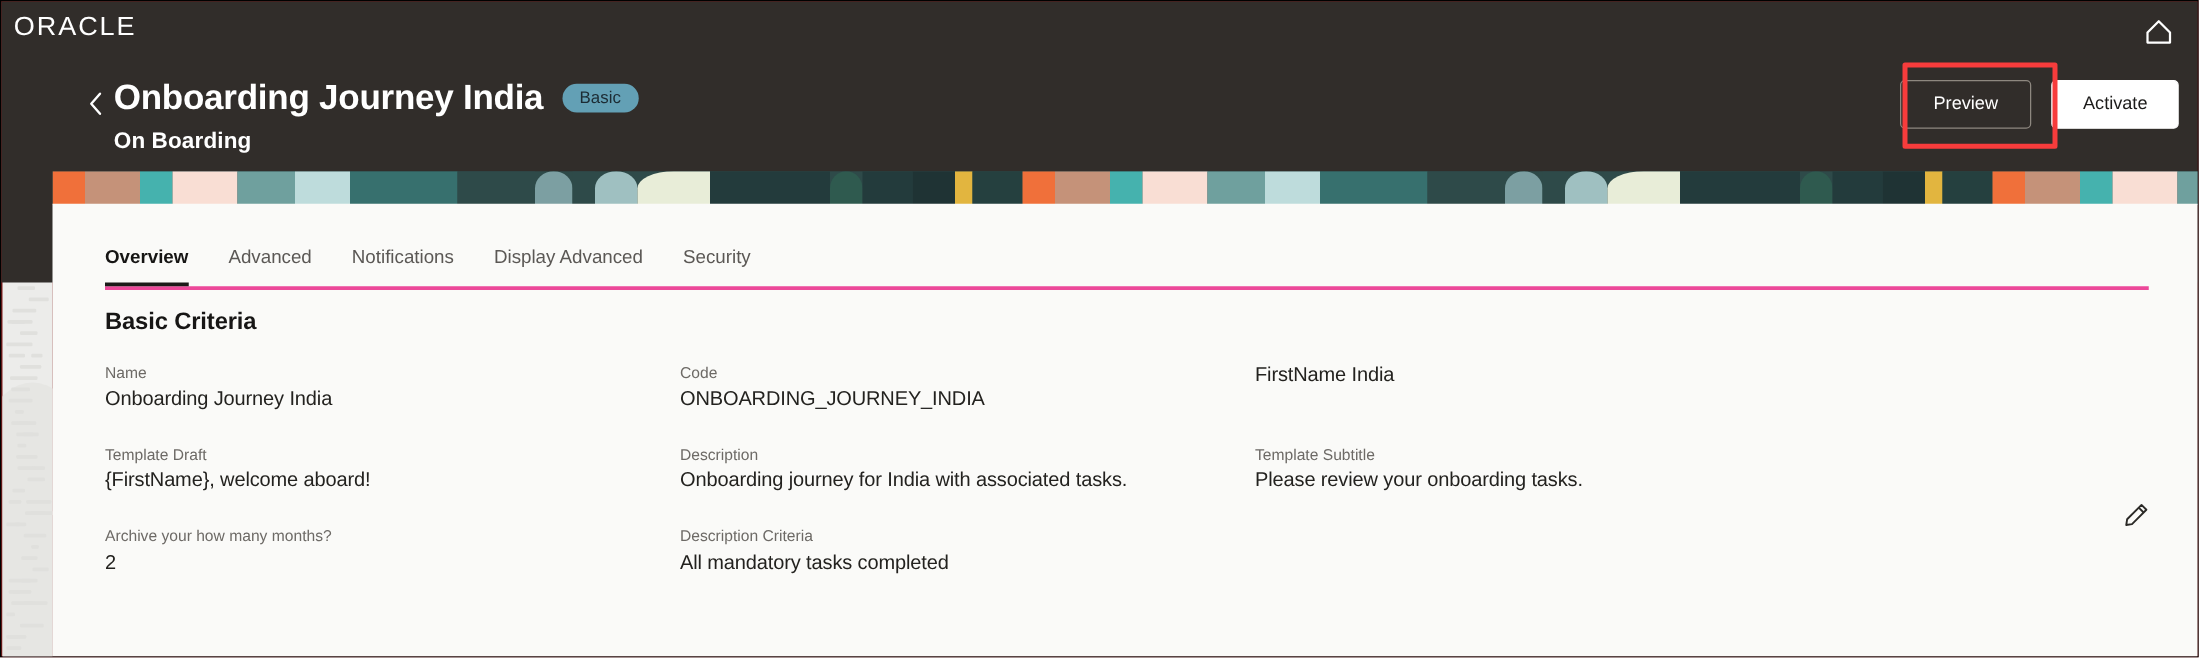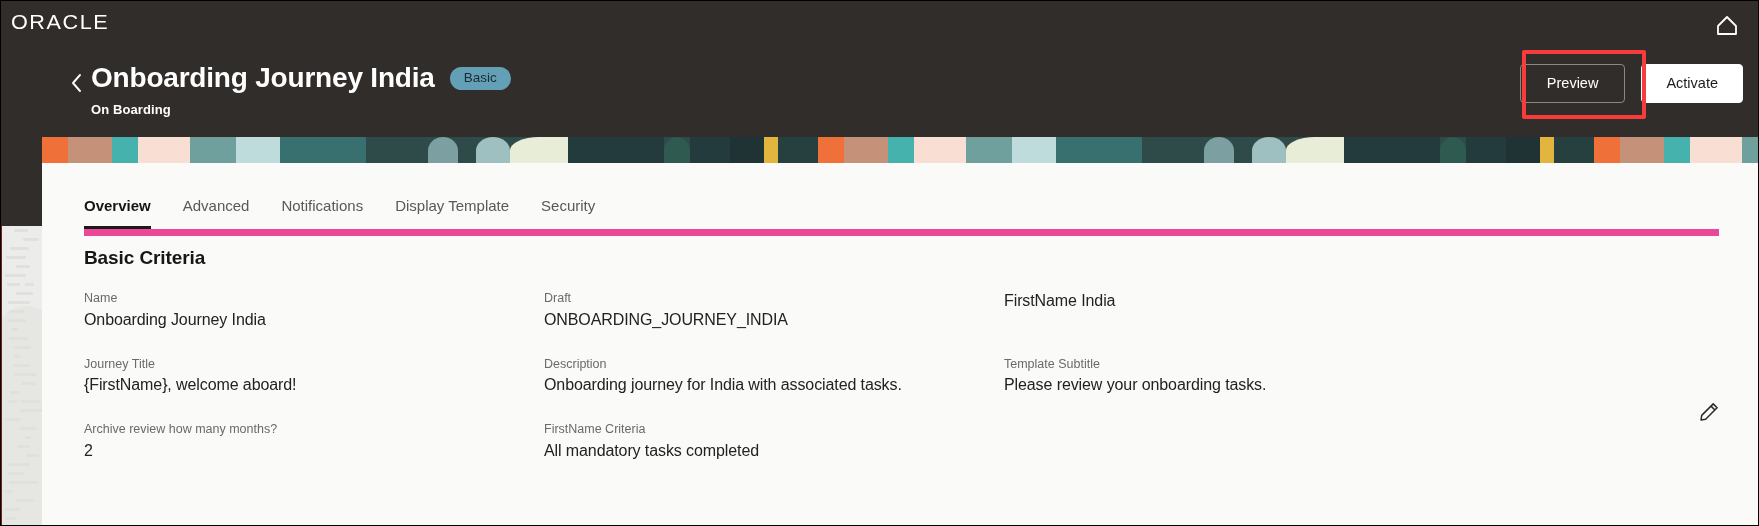--- a/index.html
+++ b/index.html
@@ -64,21 +64,21 @@
     font-size: 13.5px;
     font-weight: 400;
     padding: 4px 14px 5px;
     border-radius: 14px;
     line-height: 1;
     white-space: nowrap;
   }
   .subtitle {
     margin-top: 8px;
     color: #ffffff;
-    font-size: 13px;
+    font-size: 18px;
     font-weight: 600;
     letter-spacing: 0.1px;
   }
 
   .header-actions {
     position: absolute; right: 17px; top: 63px;
     display: flex; align-items: center; gap: 16px;
   }
   .btn {
     font-family: "Liberation Sans", sans-serif;
@@ -153,21 +153,21 @@
     left: 41px; top: 162px;
     width: 1718px; height: 364px;
     background: #fafaf8;
     z-index: 4;
   }
 
   .tabs {
     position: absolute;
     left: 42px; top: 34px;
     display: flex; gap: 0;
-    border-bottom: 7px solid #ec4899;
+    border-bottom: 3px solid #ec4899;
     width: 1635px;
   }
   .tab {
     font-size: 15px;
     color: #5b5855;
     padding: 0 0 12px 0;
     margin-right: 32px;
     cursor: pointer;
     border-bottom: 3px solid transparent;
     white-space: nowrap;
@@ -347,56 +347,56 @@
         <div class="bseg" style="width: 46px; background: rgb(111, 160, 158); border-radius: 0px;"></div>
       </div>
   </div>
 
   <div class="card">
 
     <div class="tabs" id="tab-bar">
         <div class="tab active">Overview</div>
         <div class="tab">Advanced</div>
         <div class="tab">Notifications</div>
-        <div class="tab">Display Template</div>
+        <div class="tab">Display Advanced</div>
         <div class="tab">Security</div>
       </div>
 
     <div class="section-title">Basic Criteria</div>
 
     <div class="fields" id="fields">
         <div>
           <div class="field-label">Name</div>
           <div class="field-value">Onboarding Journey India</div>
         </div>
         <div>
-          <div class="field-label">Draft</div>
+          <div class="field-label">Code</div>
           <div class="field-value">ONBOARDING_JOURNEY_INDIA</div>
         </div>
         <div>
           <div class="field-value">FirstName India</div>
         </div>
         <div>
-          <div class="field-label">Journey Title</div>
+          <div class="field-label">Template Draft</div>
           <div class="field-value">{FirstName}, welcome aboard!</div>
         </div>
         <div>
           <div class="field-label">Description</div>
           <div class="field-value">Onboarding journey for India with associated tasks.</div>
         </div>
         <div>
           <div class="field-label">Template Subtitle</div>
           <div class="field-value">Please review your onboarding tasks.</div>
         </div>
         <div>
-          <div class="field-label">Archive review how many months?</div>
+          <div class="field-label">Archive your how many months?</div>
           <div class="field-value">2</div>
         </div>
         <div>
-          <div class="field-label">FirstName Criteria</div>
+          <div class="field-label">Description Criteria</div>
           <div class="field-value">All mandatory tasks completed</div>
         </div>
       </div>
 
     <div class="edit-icon">
       <svg width="22" height="22" viewBox="0 0 22 22">
         <path d="M15.2 2.9 L19.1 6.8 L7.6 18.3 L3.0 19.0 L3.7 14.4 Z" fill="none" stroke="#2b2a27" stroke-width="1.5" stroke-linejoin="round"></path>
         <line x1="13.0" y1="5.1" x2="16.9" y2="9.0" stroke="#2b2a27" stroke-width="1.5"></line>
       </svg>
     </div>

